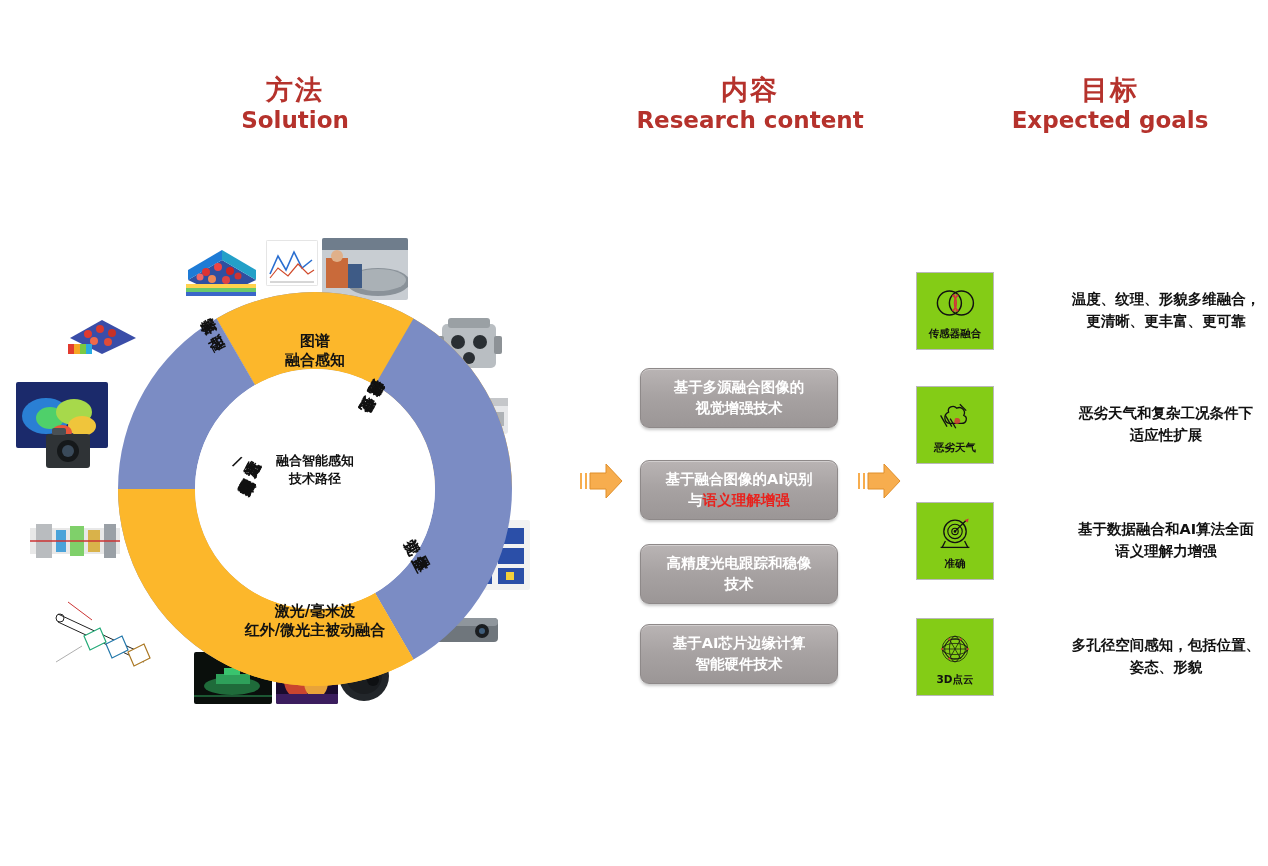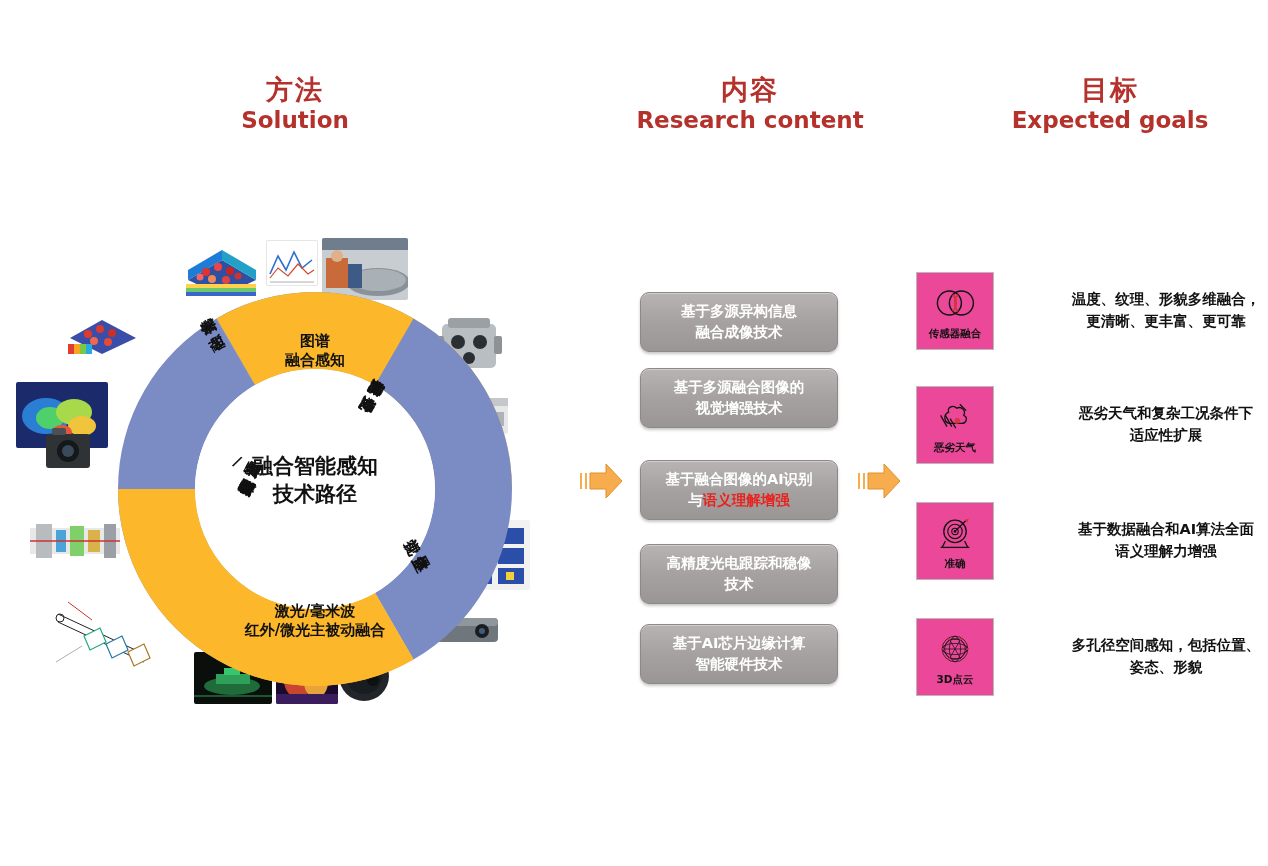--- a/index.html
+++ b/index.html
@@ -17,41 +17,41 @@
   #head-solution{left:170px;top:74px;width:250px;}
   #head-content{left:570px;top:74px;width:360px;}
   #head-goals{left:960px;top:74px;width:300px;}
 
   
   .donut-wrap{position:absolute;left:118px;top:292px;width:394px;height:394px;}
   .donut-svg{position:absolute;left:0;top:0;}
   .ring-label{position:absolute;color:#111;font-weight:bold;font-size:15px;line-height:1.25;
               text-align:center;white-space:nowrap;}
   .center-title{position:absolute;left:97px;top:160px;width:200px;text-align:center;
-                font-size:21px;font-weight:bold;color:#111;line-height:1.35;}
+                font-size:13px;font-weight:bold;color:#111;line-height:1.35;}
 
   
   .deco{position:absolute;border-radius:2px;}
 
   
   .arrow{position:absolute;width:46px;height:46px;}
 
   
   .cbox{position:absolute;left:640px;width:196px;border-radius:9px;
         background:linear-gradient(180deg,#b9b4b4 0%,#a7a2a2 48%,#9b9696 100%);
         border:1px solid #8e8989;
         box-shadow:0 2px 3px rgba(0,0,0,.22), inset 0 1px 0 rgba(255,255,255,.35);
         color:#ffffff;font-weight:bold;font-size:14.5px;line-height:1.45;
         display:flex;align-items:center;justify-content:center;text-align:center;}
   .cbox span.hl{color:#e8221d;}
   .cbox .inner{padding:0 8px;}
 
   
   .goal-row{position:absolute;left:916px;display:flex;align-items:center;}
-  .goal-icon{width:78px;height:78px;border:1px solid #b9b9b9;background:#ec4899;
+  .goal-icon{width:78px;height:78px;border:1px solid #b9b9b9;background:#84cc16;
              display:flex;flex-direction:column;align-items:center;justify-content:flex-start;
              padding-top:8px;box-sizing:border-box;}
   .goal-icon .glyph{width:48px;height:44px;display:block;}
   .goal-icon .cap{font-size:10.5px;font-weight:bold;color:#111;margin-top:2px;}
   .goal-text{margin-left:38px;width:268px;text-align:center;font-size:14.5px;
              font-weight:bold;color:#111;line-height:1.5;}
 </style>
 </head>
 <body>
 
@@ -265,26 +265,20 @@
       <div>技术路径</div>
     </div>
   </div>
 
   <svg class="arrow" style="left:578px;top:458px;" width="46" height="42" viewBox="0 0 46 42">
     <path d="M2 13 L4 13 L4 29 L2 29 Z" fill="#f7ad4e"></path>
     <path d="M7 13 L9 13 L9 29 L7 29 Z" fill="#f7ad4e"></path>
     <path d="M12 13 L28 13 L28 4 L44 21 L28 38 L28 29 L12 29 Z" fill="#f7ad4e" stroke="#e08f2a" stroke-width="1"></path>
   </svg>
 
-  <div class="cbox" style="top:292px;height:58px;">
-    <div class="inner">
-      <div>基于多源异构信息</div>
-      <div class="hl">融合成像技术</div>
-    </div>
-  </div>
 
   <div class="cbox" style="top:368px;height:58px;">
     <div class="inner">
       <div>基于多源融合图像的</div>
       <div class="hl">视觉增强技术</div>
     </div>
   </div>
 
   <div class="cbox" style="top:460px;height:58px;">
     <div class="inner">

